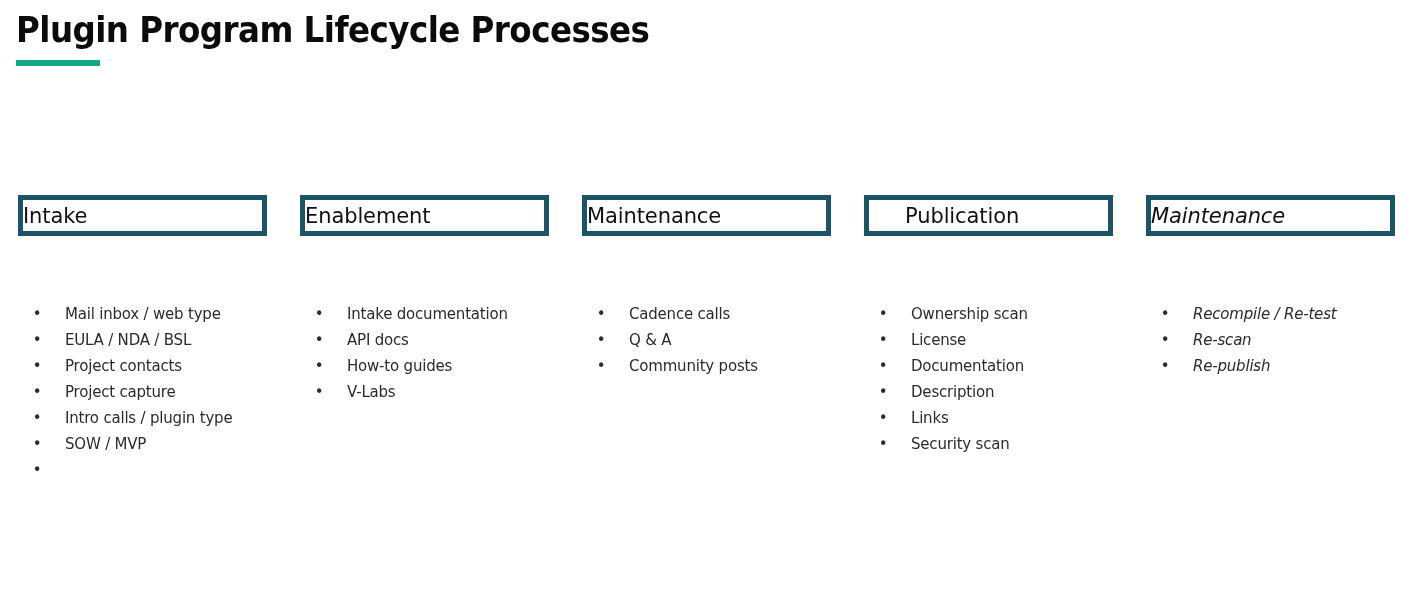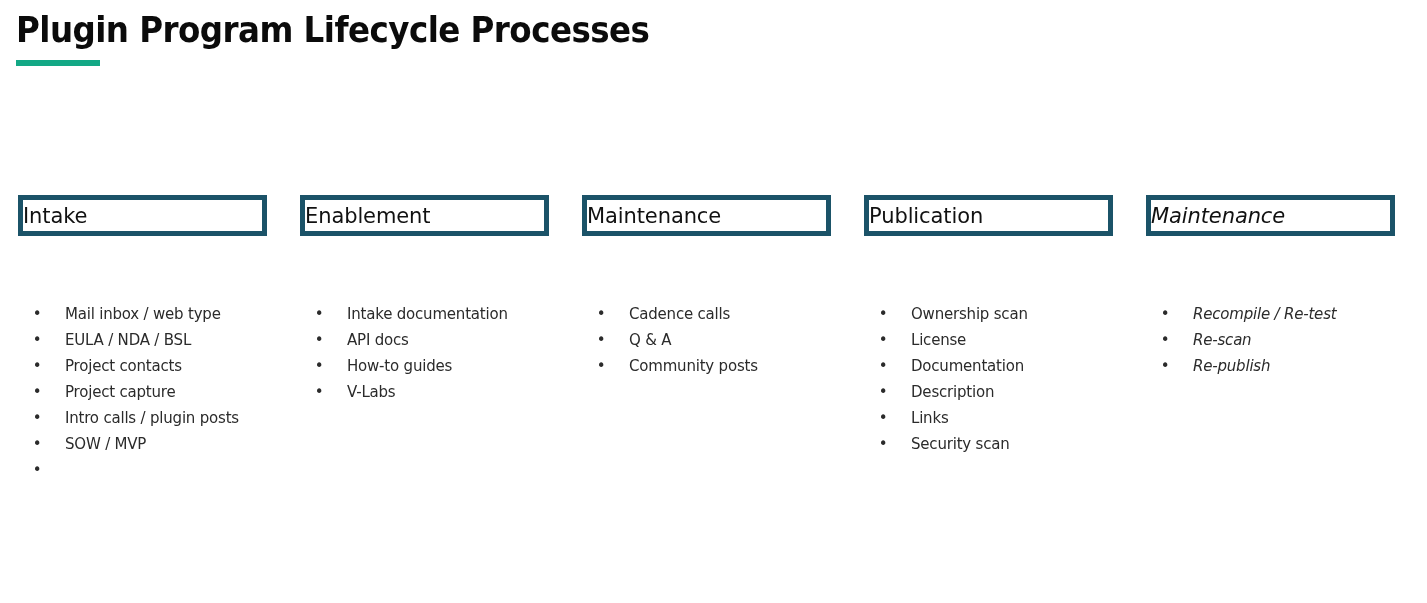--- a/index.html
+++ b/index.html
@@ -129,21 +129,21 @@
 <div id="stages">
     <div class="stage">
       <div class="stage-header" style="border-color: rgb(27, 83, 104);">
         <span class="stage-header-label">Intake</span>
       </div>
       <ul class="stage-items">
         <li class="stage-item"><span class="bullet">•</span><span class="item-text">Mail inbox / web type</span></li>
         <li class="stage-item"><span class="bullet">•</span><span class="item-text">EULA / NDA / BSL</span></li>
         <li class="stage-item"><span class="bullet">•</span><span class="item-text">Project contacts</span></li>
         <li class="stage-item"><span class="bullet">•</span><span class="item-text">Project capture</span></li>
-        <li class="stage-item"><span class="bullet">•</span><span class="item-text">Intro calls / plugin posts</span></li>
+        <li class="stage-item"><span class="bullet">•</span><span class="item-text">Intro calls / plugin type</span></li>
         <li class="stage-item"><span class="bullet">•</span><span class="item-text">SOW / MVP</span></li>
         <li class="stage-item"><span class="bullet">•</span></li>
       </ul>
     </div>
     <div class="stage">
       <div class="stage-header" style="border-color: rgb(27, 83, 104);">
         <span class="stage-header-label">Enablement</span>
       </div>
       <ul class="stage-items">
         <li class="stage-item"><span class="bullet">•</span><span class="item-text">Intake documentation</span></li>
@@ -156,21 +156,21 @@
       <div class="stage-header" style="border-color: rgb(27, 83, 104);">
         <span class="stage-header-label">Maintenance</span>
       </div>
       <ul class="stage-items">
         <li class="stage-item"><span class="bullet">•</span><span class="item-text">Cadence calls</span></li>
         <li class="stage-item"><span class="bullet">•</span><span class="item-text">Q &amp; A</span></li>
         <li class="stage-item"><span class="bullet">•</span><span class="item-text">Community posts</span></li>
       </ul>
     </div>
     <div class="stage">
-      <div class="stage-header" style="border-color: rgb(27, 83, 104);">
+      <div class="stage-header" style="border-color: rgb(27, 83, 104); padding-left: 36px;">
         <span class="stage-header-label">Publication</span>
       </div>
       <ul class="stage-items">
         <li class="stage-item"><span class="bullet">•</span><span class="item-text">Ownership scan</span></li>
         <li class="stage-item"><span class="bullet">•</span><span class="item-text">License</span></li>
         <li class="stage-item"><span class="bullet">•</span><span class="item-text">Documentation</span></li>
         <li class="stage-item"><span class="bullet">•</span><span class="item-text">Description</span></li>
         <li class="stage-item"><span class="bullet">•</span><span class="item-text">Links</span></li>
         <li class="stage-item"><span class="bullet">•</span><span class="item-text">Security scan</span></li>
       </ul>

